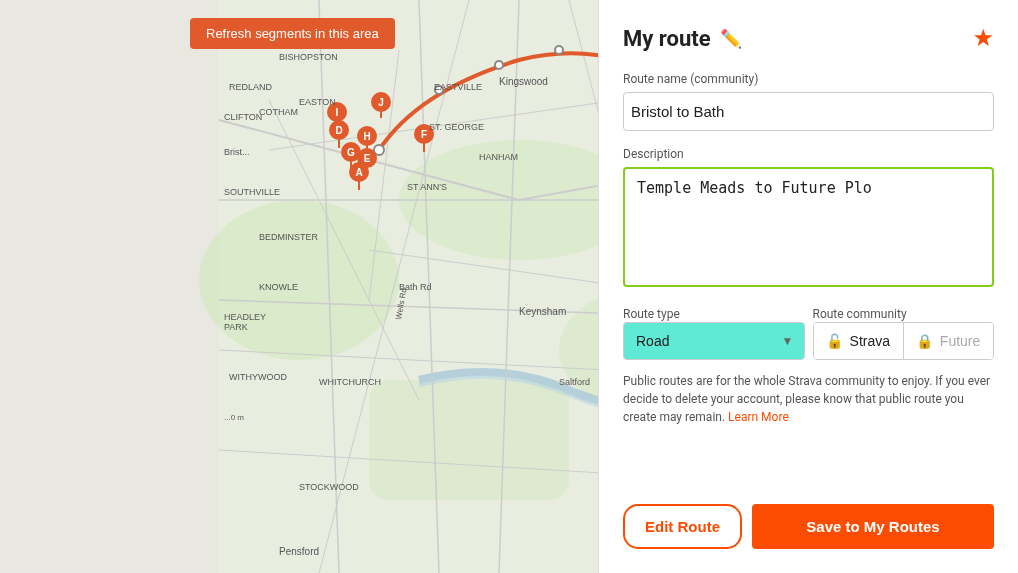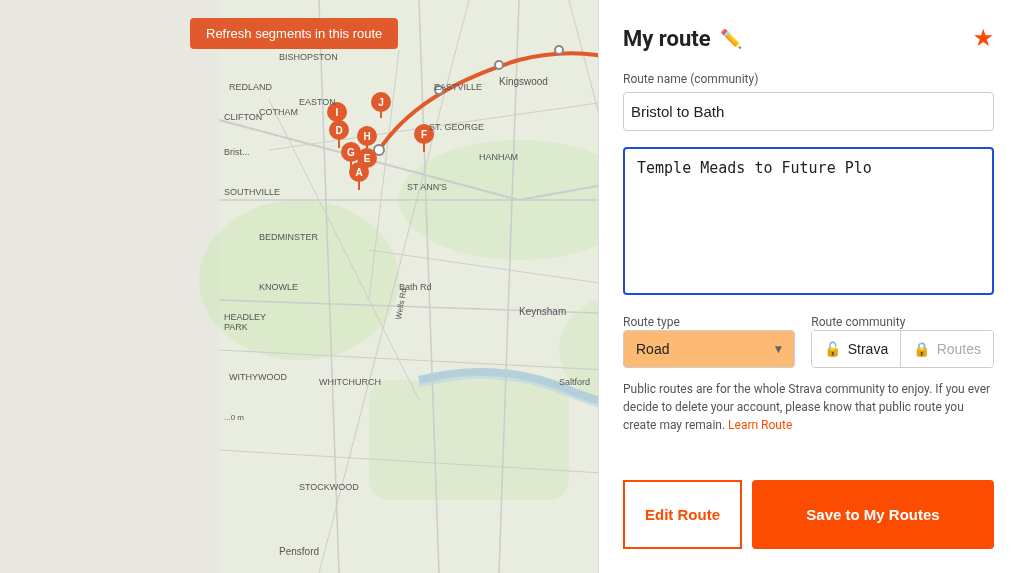--- a/index.html
+++ b/index.html
@@ -98,47 +98,47 @@
       border-radius: 4px;
       padding: 10px 7px;
       font-size: 15px;
       color: #222;
       outline: none;
       margin-bottom: 16px;
     }
 
     .textarea-input {
       width: 100%;
-      border: 2px solid #1d4ed8;
+      border: 2px solid #84cc16;
       border-radius: 4px;
       padding: 10px 12px;
       font-size: 15px;
       color: #222;
       outline: none;
       resize: none;
-      height: 148px;
+      height: 120px;
       margin-bottom: 16px;
     }
 
     .row-fields {
       display: flex;
-      gap: 16px;
+      gap: 8px;
       margin-bottom: 12px;
       align-items: flex-start;
     }
 
     .field-group {
       flex: 1;
     }
 
     .select-wrapper {
       position: relative;
       border: 1px solid #ccc;
       border-radius: 4px;
-      background: #fdba74;
+      background: #5eead4;
     }
 
     .select-wrapper select {
       width: 100%;
       border: none;
       background: transparent;
       padding: 10px 36px 10px 12px;
       font-size: 14px;
       color: #222;
       appearance: none;
@@ -205,23 +205,23 @@
     }
 
     .actions-row {
       display: flex;
       gap: 10px;
       margin-top: auto;
     }
 
     .btn-edit {
       flex: 0 0 auto;
-      padding: 24px 20px;
+      padding: 12px 20px;
       border: 2px solid #fc4c02;
-      border-radius: 0;
+      border-radius: 15px;
       background: white;
       color: #fc4c02;
       font-size: 15px;
       font-weight: 600;
       cursor: pointer;
       white-space: nowrap;
     }
 
     .btn-save {
       flex: 1;
@@ -356,37 +356,38 @@
     <text x="60" y="555" fill="#555" font-size="10" font-family="sans-serif" font-weight="500">Pensford</text>
     <text x="530" y="50" fill="#555" font-size="10" font-family="sans-serif" font-weight="500">Siston</text>
     <text x="560" y="200" fill="#555" font-size="8" font-family="sans-serif">Fosse</text>
     <text x="560" y="210" fill="#555" font-size="8" font-family="sans-serif">Way...</text>
 
     <text x="182" y="320" fill="#555" font-size="8" font-family="sans-serif" transform="rotate(-80, 182, 320)">Wells Rd</text>
 
     <text x="188" y="190" fill="#555" font-size="9" font-family="sans-serif">ST ANN'S</text>
   </svg>
 
-  <button class="refresh-btn">Refresh segments in this route</button>
+  <button class="refresh-btn">Refresh segments in this area</button>
 </div>
 
 <div id="side-panel">
 
   <div class="panel-header">
     <div class="panel-title-group">
       <span class="panel-title">My route</span>
 
       <span class="edit-icon" title="Edit route name">✏️</span>
     </div>
     <span class="star-icon">★</span>
   </div>
 
   <label class="field-label">Route name (community)</label>
   <input type="text" class="text-input" value="Bristol to Bath" style="">
 
+  <label class="field-label">Description</label>
   <textarea class="textarea-input" style="">Temple Meads to Future Plo</textarea>
 
   <div class="row-fields">
 
     <div class="field-group">
       <label class="field-label">Route type</label>
       <div class="select-wrapper">
         <select>
           <option>Road</option>
           <option>Mountain Bike</option>
@@ -400,28 +401,28 @@
     <div class="field-group">
       <label class="field-label">Route community</label>
       <div class="visibility-toggle">
         <button class="vis-btn active">
           <span>🔓</span>
           <span>Strava</span>
         </button>
         <div class="vis-divider"></div>
         <button class="vis-btn">
           <span>🔒</span>
-          <span>Routes</span>
+          <span>Future</span>
         </button>
       </div>
     </div>
   </div>
 
   <p class="info-text">
     <span>Public routes are for the whole Strava community to enjoy. If you ever decide to delete your account, please know that public route you create may remain.</span>
-    <a href="#">Learn Route</a>
+    <a href="#">Learn More</a>
   </p>
 
   <div class="actions-row">
     <button class="btn-edit">Edit Route</button>
     <button class="btn-save">Save to My Routes</button>
   </div>
 </div>
 
 </body></html>

